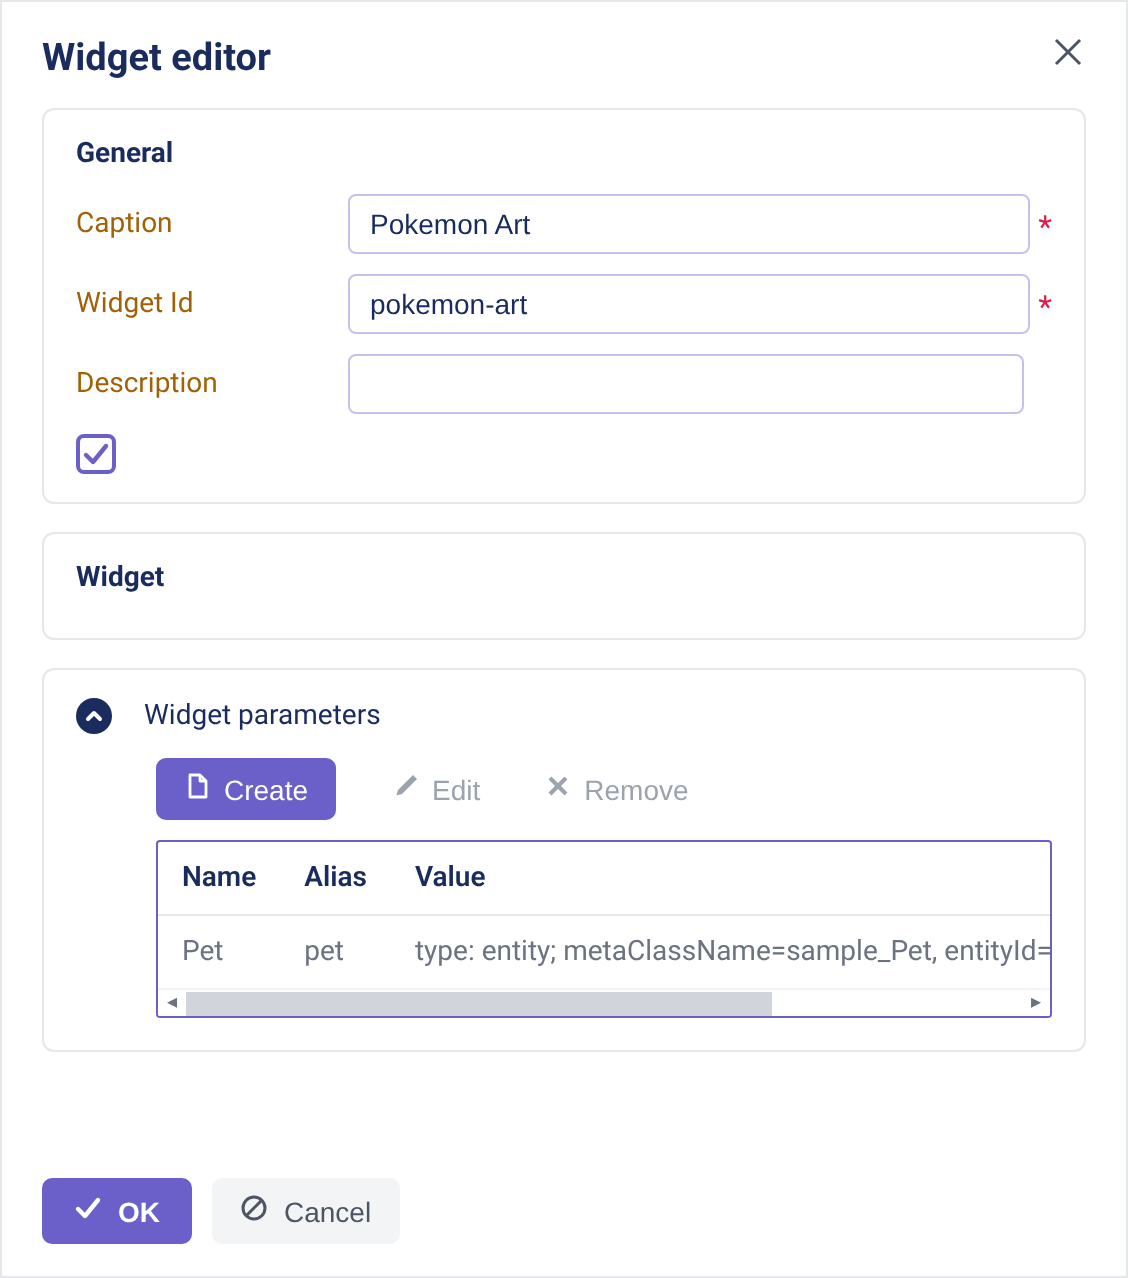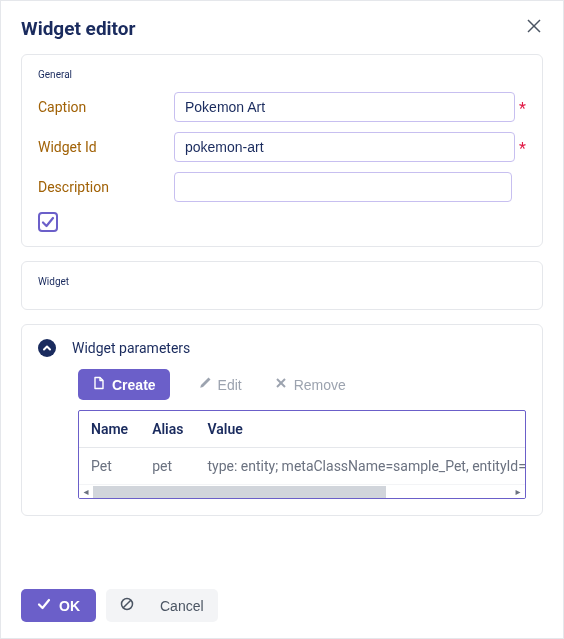--- a/index.html
+++ b/index.html
@@ -4,58 +4,58 @@
   <style>
     * { box-sizing: border-box; margin: 0; padding: 0; }
     body { font-family: -apple-system, BlinkMacSystemFont, "Segoe UI", Roboto, Arial, sans-serif; font-size: 14px; color: #1a2b5e; background: #fff; width: 564px; height: 639px; }
     .dialog { width: 564px; height: 639px; border: 1px solid #e5e7eb; position: relative; padding: 16px 20px; display: flex; flex-direction: column; }
     .dialog-header { display: flex; justify-content: space-between; align-items: flex-start; margin-bottom: 14px; }
     .dialog-title { font-size: 19px; font-weight: 700; color: #1a2b5e; }
     .close-btn { background: none; border: none; cursor: pointer; padding: 2px; color: #4b5563; line-height: 1; }
     .close-btn svg { width: 14px; height: 14px; display: block; }
 
     .panel { border: 1px solid #e5e7eb; border-radius: 6px; padding: 14px 16px; margin-bottom: 14px; }
-    .panel-title { font-size: 10px; font-weight: 400; color: #1a2b5e; margin-bottom: 12px; }
+    .panel-title { font-size: 14px; font-weight: 700; color: #1a2b5e; margin-bottom: 12px; }
 
     .form-row { display: flex; align-items: center; margin-bottom: 10px; }
     .form-label { width: 136px; font-size: 14px; color: #a16207; }
     .input-wrap { flex: 1; position: relative; display: flex; align-items: flex-end; }
     .text-input { width: 100%; height: 30px; border: 1px solid #c7bff0; border-radius: 4px; padding: 0 10px; font-size: 14px; color: #1a2b5e; outline: none; }
     .req { color: #e11d48; margin-left: 4px; font-size: 16px; position: relative; top: -4px; }
     .check-row { display: flex; align-items: center; margin-top: 6px; }
     .check-label { font-size: 14px; color: #1a2b5e; margin-right: 8px; }
     .checkbox { width: 20px; height: 20px; border: 2px solid #6b5fc9; border-radius: 4px; display: flex; align-items: center; justify-content: center; cursor: pointer; background: #fff; }
     .checkbox svg { width: 14px; height: 14px; display: block; }
 
     .params-head { display: flex; align-items: center; margin-bottom: 12px; }
     .collapse-btn { width: 18px; height: 18px; border-radius: 50%; background: #1a2b5e; color: #fff; display: flex; align-items: center; justify-content: center; margin-right: 16px; cursor: pointer; }
     .collapse-btn svg { width: 10px; height: 10px; display: block; }
 
     .params-body { padding-left: 40px; }
     .toolbar { display: flex; align-items: center; gap: 24px; margin-bottom: 10px; }
     .btn { display: inline-flex; align-items: center; gap: 6px; border: none; cursor: pointer; font-size: 14px; padding: 7px 14px; border-radius: 5px; }
-    .btn-primary { background: #6b5fc9; color: #fff; font-weight: 700; }
+    .btn-primary { background: #6b5fc9; color: #fff; font-weight: 400; }
     .btn-ghost { background: transparent; color: #9ca3af; font-weight: 500; padding: 7px 4px; }
     .btn svg { width: 14px; height: 14px; }
 
     .table-wrap { border: 1px solid #6b5fc9; border-radius: 2px; overflow: hidden; }
     .table { width: 100%; border-collapse: collapse; font-size: 14px; }
     .table th { text-align: left; font-weight: 600; color: #1a2b5e; padding: 10px 12px; white-space: nowrap; }
     .table td { padding: 10px 12px; color: #6b7280; white-space: nowrap; overflow: hidden; }
     .table tr.head-row { border-bottom: 1px solid #e5e7eb; }
     .col-name { width: 66px; }
     .col-alias { width: 60px; }
     .hscroll { height: 14px; background: #fff; display: flex; align-items: center; position: relative; border-top: 1px solid #f3f4f6; }
     .hscroll .arrow { width: 14px; text-align: center; color: #6b7280; font-size: 10px; line-height: 14px; }
     .hscroll .track { flex: 1; height: 12px; background: #fff; position: relative; }
     .hscroll .thumb { position: absolute; left: 0; top: 0; width: 70%; height: 12px; background: #d1d5db; }
 
     .footer { display: flex; gap: 10px; margin-top: auto; padding-top: 14px; }
     .ok-btn { background: #6b5fc9; color: #fff; font-weight: 600; padding: 8px 16px; border-radius: 5px; border: none; display: inline-flex; align-items: center; gap: 8px; cursor: pointer; font-size: 14px; }
-    .cancel-btn { background: #f3f4f6; color: #4b5563; font-weight: 500; padding: 8px 14px; border-radius: 5px; border: none; display: inline-flex; align-items: center; gap: 26px; cursor: pointer; font-size: 14px; }
+    .cancel-btn { background: #f3f4f6; color: #4b5563; font-weight: 500; padding: 8px 14px; border-radius: 5px; border: none; display: inline-flex; align-items: center; gap: 8px; cursor: pointer; font-size: 14px; }
   </style>
 </head>
 <body>
 
 <div class="dialog">
   <div class="dialog-header">
     <h2 class="dialog-title">Widget editor</h2>
     <button class="close-btn">
       <span>
         <svg viewBox="0 0 14 14" stroke="currentColor" stroke-width="1.5" fill="none">

